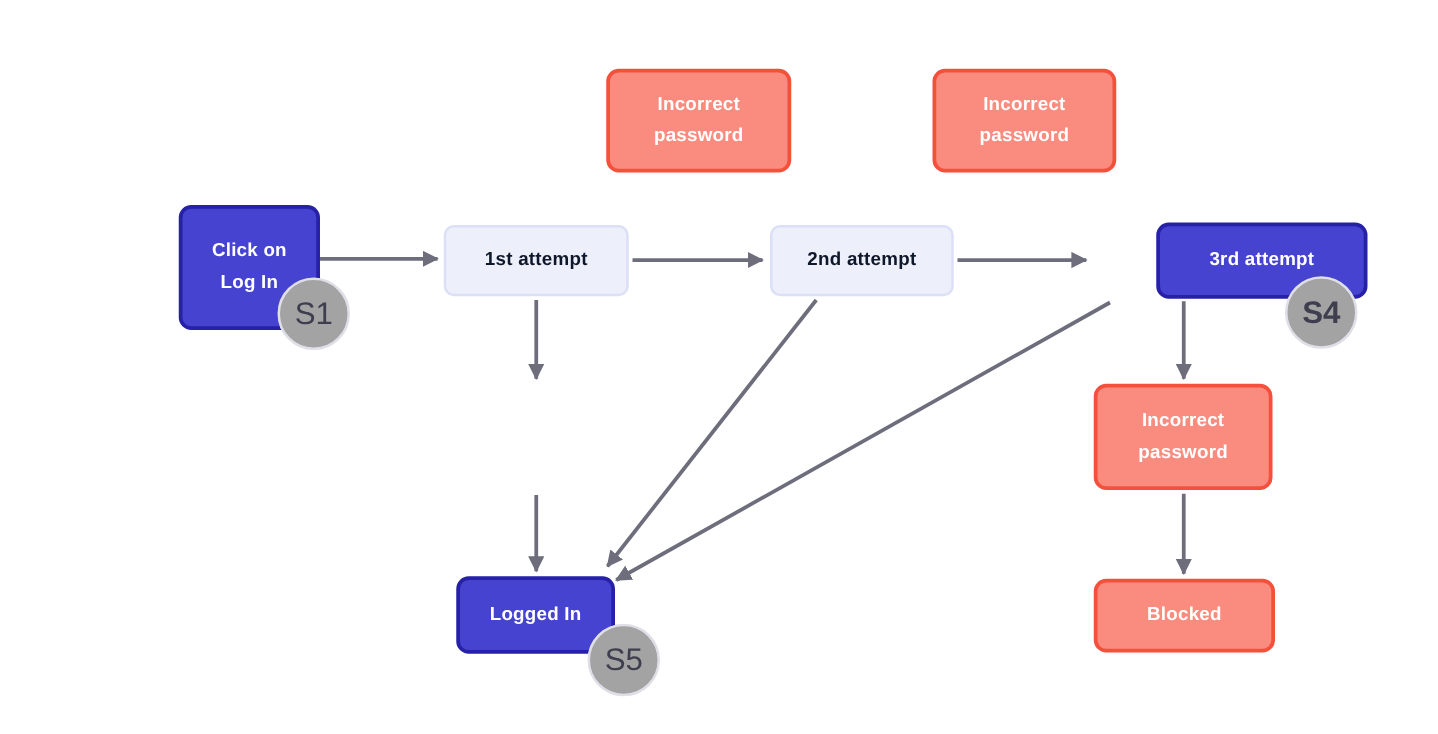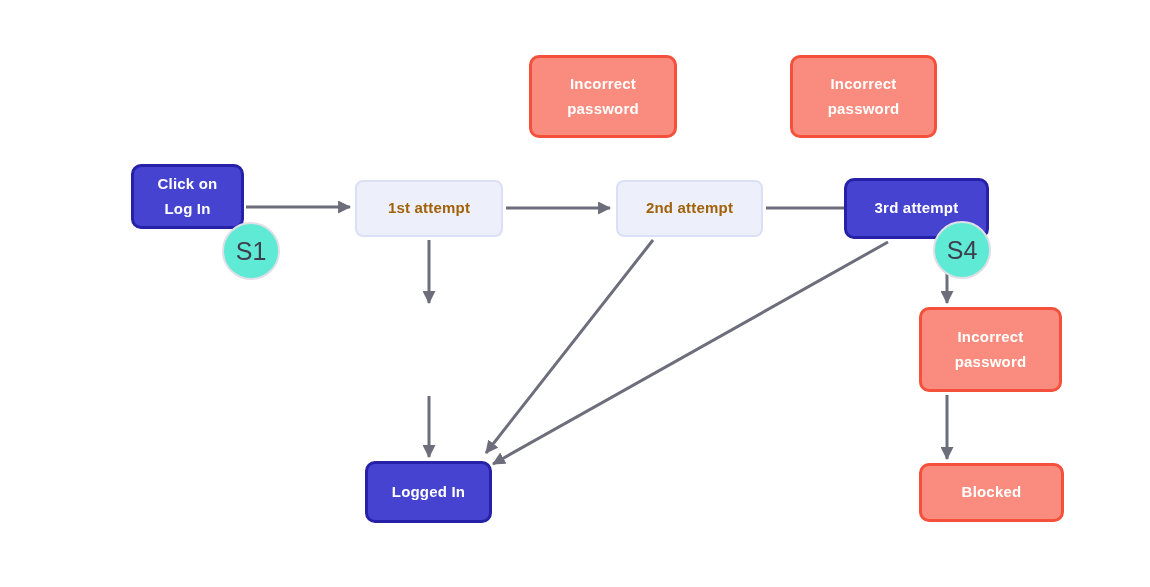--- a/index.html
+++ b/index.html
@@ -8,31 +8,31 @@
     font-family:"Liberation Sans","DejaVu Sans",sans-serif; overflow:hidden;
   }
   svg.edges { position:absolute; left:0; top:0; z-index:1; }
   .node {
     position:absolute; box-sizing:border-box; z-index:2;
     display:flex; align-items:center; justify-content:center;
     text-align:center; font-weight:700; font-size:15px; letter-spacing:.2px;
     line-height:1.65;
   }
   .node.dark   { background:#4543CF; border:3px solid #2621A6; border-radius:10px; color:#ffffff; }
-  .node.light  { background:#EDEFFB; border:2px solid #DCE0F7; border-radius:8px;  color:#a16207; }
-  .node.salmon { background:#F98C7E; border:3px solid #F5503C; border-radius:10px; color:#ffffff;margin-left:44px; }
+  .node.light  { background:#EDEFFB; border:2px solid #DCE0F7; border-radius:8px;  color:#0f172a; }
+  .node.salmon { background:#F98C7E; border:3px solid #F5503C; border-radius:10px; color:#ffffff; }
   .lbl { display:inline-block; }
   .w80  { max-width:80px; }
   .w95  { max-width:95px; }
   .w105 { max-width:105px; }
   .nowrap { white-space:nowrap; }
   .badge {
     position:absolute; box-sizing:border-box; z-index:3;
     width:58px; height:58px; border-radius:50%;
-    background:#5eead4; border:2px solid #DFDFE7;
+    background:#a3a3a3; border:2px solid #DFDFE7;
     display:flex; align-items:center; justify-content:center;
     font-size:25px; font-weight:400; color:#3E3E4E;
   }
 </style>
 </head>
 <body>
 
 <div class="canvas">
 
   <svg class="edges" width="1150" height="587">
@@ -45,53 +45,54 @@
     <line x1="506" y1="208" x2="610" y2="208" stroke="#6D6D7C" stroke-width="3" marker-end="url(#ah)"></line>
     <line x1="766" y1="208" x2="869" y2="208" stroke="#6D6D7C" stroke-width="3" marker-end="url(#ah)"></line>
     <line x1="429" y1="240" x2="429" y2="303" stroke="#6D6D7C" stroke-width="3" marker-end="url(#ah)"></line>
     <line x1="429" y1="396" x2="429" y2="457" stroke="#6D6D7C" stroke-width="3" marker-end="url(#ah)"></line>
     <line x1="947" y1="241" x2="947" y2="303" stroke="#6D6D7C" stroke-width="3" marker-end="url(#ah)"></line>
     <line x1="947" y1="395" x2="947" y2="459" stroke="#6D6D7C" stroke-width="3" marker-end="url(#ah)"></line>
     <line x1="653" y1="240" x2="486" y2="453" stroke="#6D6D7C" stroke-width="3" marker-end="url(#ah)"></line>
     <line x1="888" y1="242" x2="493" y2="464" stroke="#6D6D7C" stroke-width="3" marker-end="url(#ah)"></line>
   </svg>
 
-  <div class="node dark" style="left:131px; top:164px; width:113px; height:65px;align-items:center;">
+  <div class="node dark" style="left:143px; top:164px; width:113px; height:100px;align-items:center;">
     <span class="lbl w80">Click on Log In</span>
   </div>
 
   <div class="node salmon" style="left:485px; top:55px; width:148px; height:83px;">
     <span class="lbl w105">Incorrect password</span>
   </div>
 
   <div class="node salmon" style="left:746px; top:55px; width:147px; height:83px;">
     <span class="lbl w105">Incorrect password</span>
   </div>
 
   <div class="node light" style="left:355px; top:180px; width:148px; height:57px;">
     <span class="lbl nowrap">1st attempt</span>
   </div>
 
   <div class="node light" style="left:616px; top:180px; width:147px; height:57px;justify-content:center;">
     <span class="lbl nowrap">2nd attempt</span>
   </div>
 
-  <div class="node dark" style="left:844px; top:178px; width:145px; height:61px;">
+  <div class="node dark" style="left:925px; top:178px; width:169px; height:61px;">
     <span class="lbl nowrap">3rd attempt</span>
   </div>
 
 
   <div class="node salmon" style="left:875px; top:307px; width:143px; height:85px;">
     <span class="lbl w105">Incorrect password</span>
   </div>
 
   <div class="node salmon" style="left:875px; top:463px; width:145px; height:59px;">
     <span class="lbl nowrap">Blocked</span>
   </div>
 
   <div class="node dark" style="left:365px; top:461px; width:127px; height:62px;">
     <span class="lbl nowrap">Logged In</span>
   </div>
 
   <div class="badge" style="left:222px; top:222px;">S1</div>
-  <div class="badge" style="left:933px; top:221px;">S4</div>
+  <div class="badge" style="left:1028px; top:221px;font-weight:bold;">S4</div>
+  <div class="badge" style="left:470px; top:499px;">S5</div>
 
 </div>
 
 </body></html>

